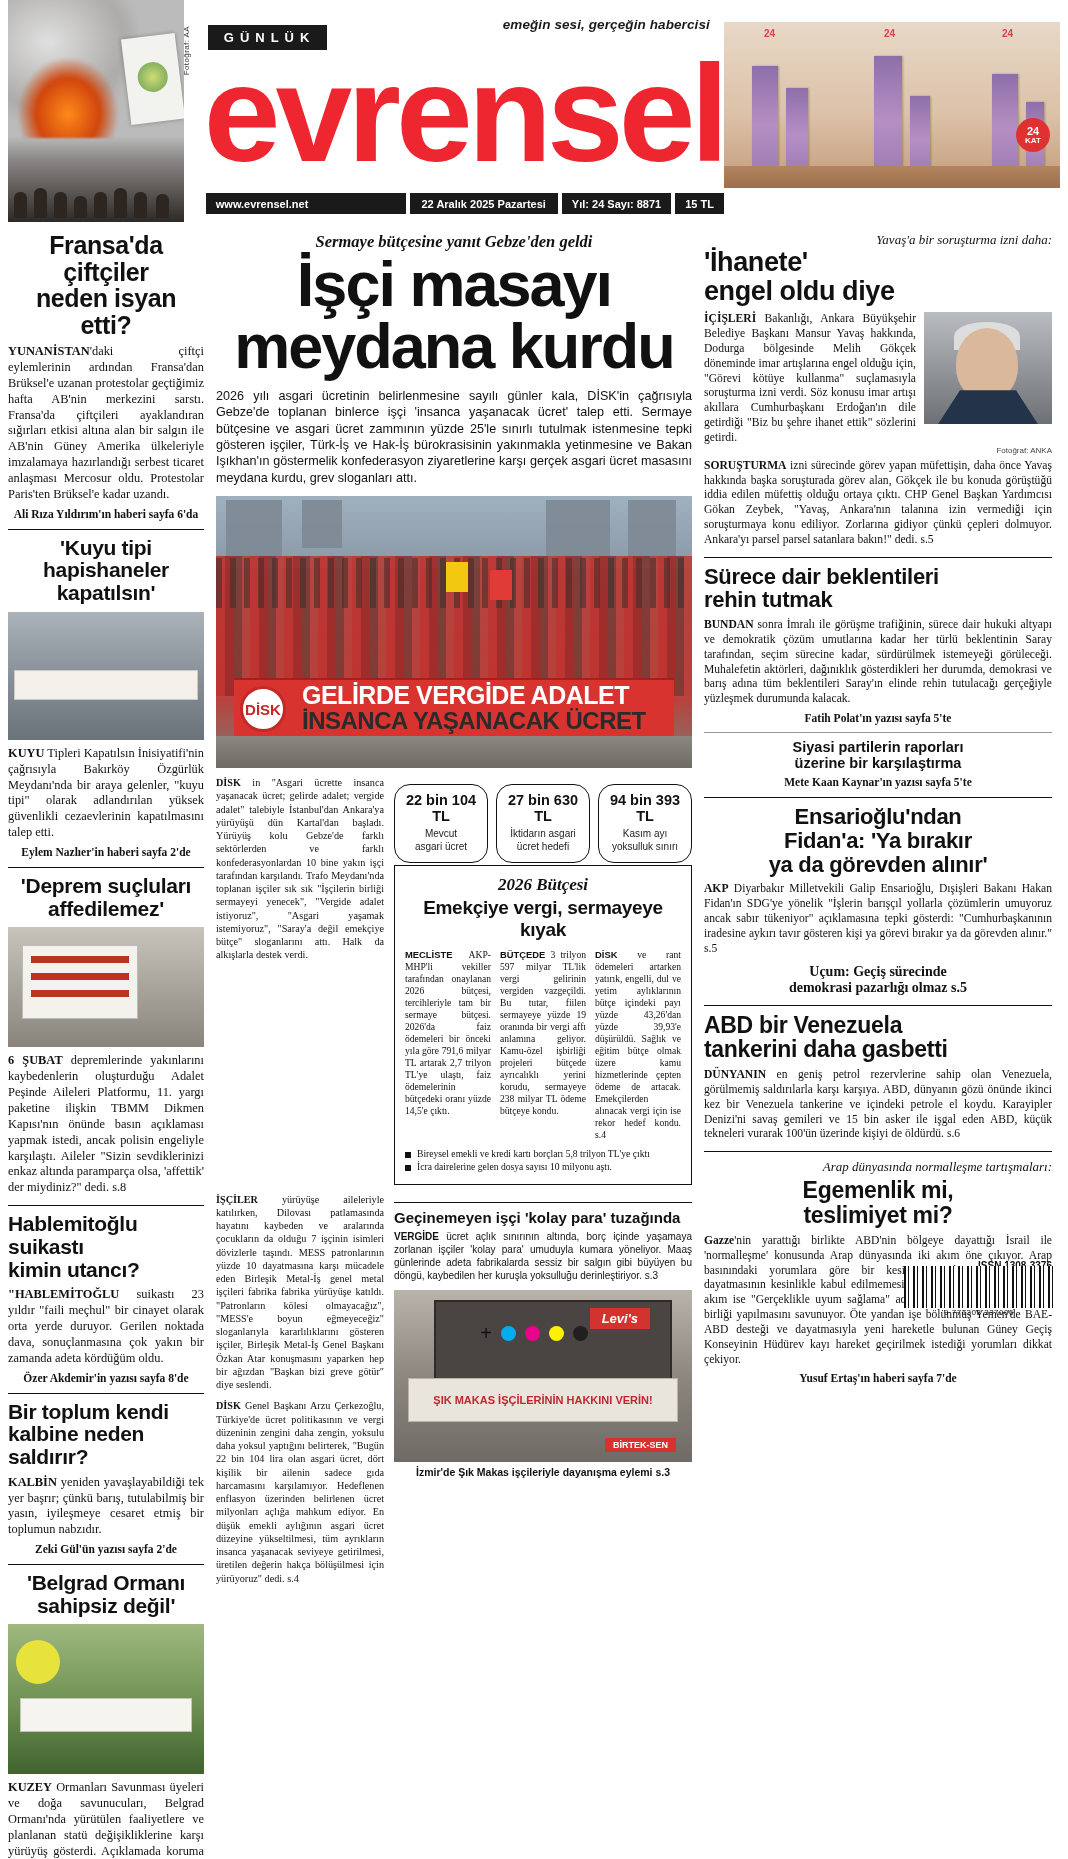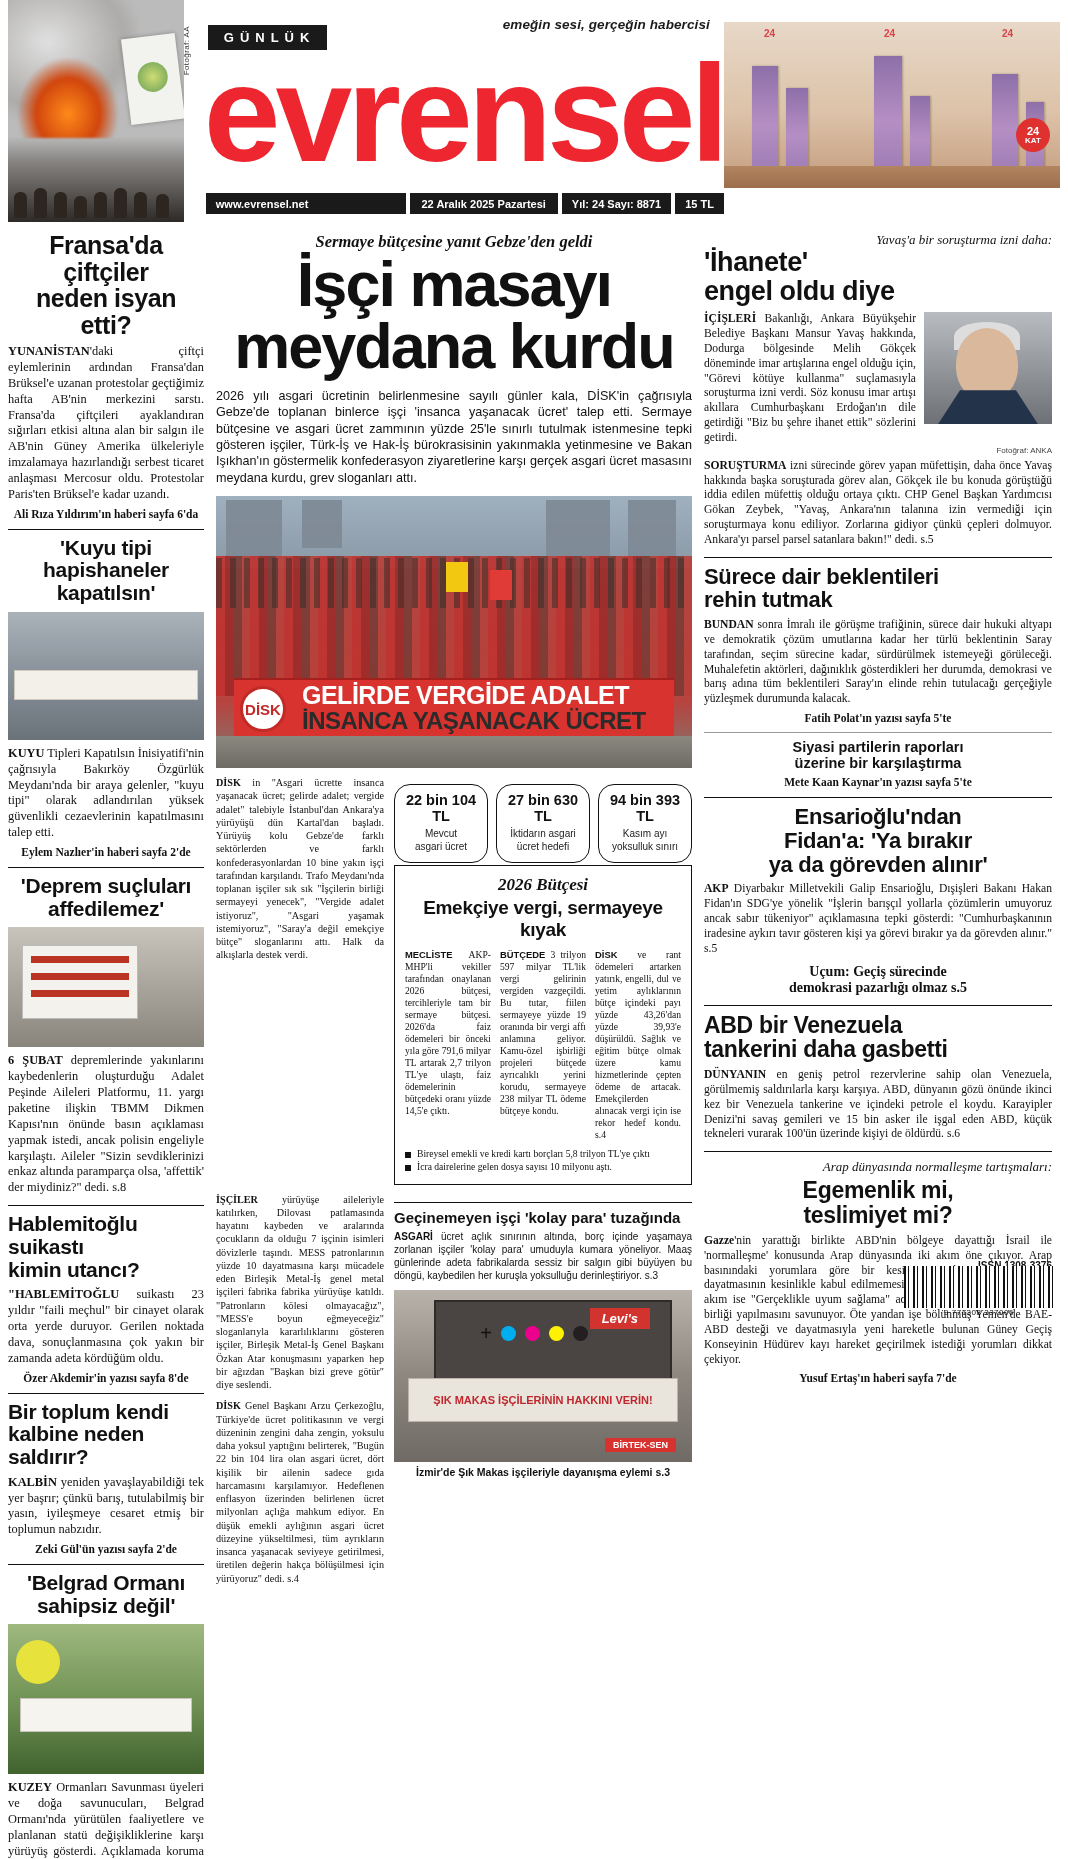--- a/index.html
+++ b/index.html
@@ -354,21 +354,21 @@
 
       <div style="display:flex;gap:10px;margin-top:8px;">
         <div style="width:168px;font-size:10.2px;line-height:1.3;text-align:justify;">
           <b>İŞÇİLER</b><span> yürüyüşe aileleriyle katılırken, Dilovası patlamasında hayatını kaybeden ve aralarında çocukların da olduğu 7 işçinin isimleri dövizlerle taşındı. MESS patronlarının yüzde 10 dayatmasına karşı mücadele eden Birleşik Metal-İş genel metal işçileri fabrika fabrika yürüyüşe katıldı. "Patronların kölesi olmayacağız", "MESS'e boyun eğmeyeceğiz" sloganlarıyla kararlılıklarını gösteren işçiler, Birleşik Metal-İş Genel Başkanı Özkan Atar konuşmasını yaparken hep bir ağızdan "Başkan bizi greve götür" diye seslendi.</span>
           <div style="height:8px"></div>
           <b>DİSK</b><span> Genel Başkanı Arzu Çerkezoğlu, Türkiye'de ücret politikasının ve vergi düzeninin zengini daha zengin, yoksulu daha yoksul yaptığını belirterek, "Bugün 22 bin 104 lira olan asgari ücret, dört kişilik bir ailenin sadece gıda harcamasını karşılamıyor. Hedeflenen enflasyon üzerinden belirlenen ücret milyonları açlığa mahkum ediyor. En düşük emekli aylığının asgari ücret düzeyine yükseltilmesi, tüm ayrıkların insanca yaşanacak seviyeye getirilmesi, üretilen değerin hakça bölüşülmesi için yürüyoruz" dedi. s.4</span>
         </div>
         <div style="flex:1;">
           <div class="trapbox">
             <h4>Geçinemeyen işçi 'kolay para' tuzağında</h4>
-            <p><b>ASGARİ</b><span> ücret açlık sınırının altında, borç içinde yaşamaya zorlanan işçiler 'kolay para' umuduyla kumara yöneliyor. Maaş günlerinde adeta fabrikalarda sessiz bir salgın gibi büyüyen bu döngü, kaybedilen her kuruşla yoksulluğu derinleştiriyor. s.3</span></p>
+            <p><b>VERGİDE</b><span> ücret açlık sınırının altında, borç içinde yaşamaya zorlanan işçiler 'kolay para' umuduyla kumara yöneliyor. Maaş günlerinde adeta fabrikalarda sessiz bir salgın gibi büyüyen bu döngü, kaybedilen her kuruşla yoksulluğu derinleştiriyor. s.3</span></p>
           </div>
           <div class="ph shopphoto">
             <div class="sp-store"></div>
             <div class="sp-levis">Levi's</div>
             <div class="sp-banner">
                 <span>ŞIK MAKAS İŞÇİLERİNİN HAKKINI VERİN!</span>
               </div>
             <div class="sp-tag">BİRTEK-SEN</div>
           </div>
           <div style="font-family:'Liberation Sans',sans-serif;font-weight:bold;font-size:10.5px;text-align:center;margin-top:4px;">İzmir'de Şık Makas işçileriyle dayanışma eylemi s.3</div>

